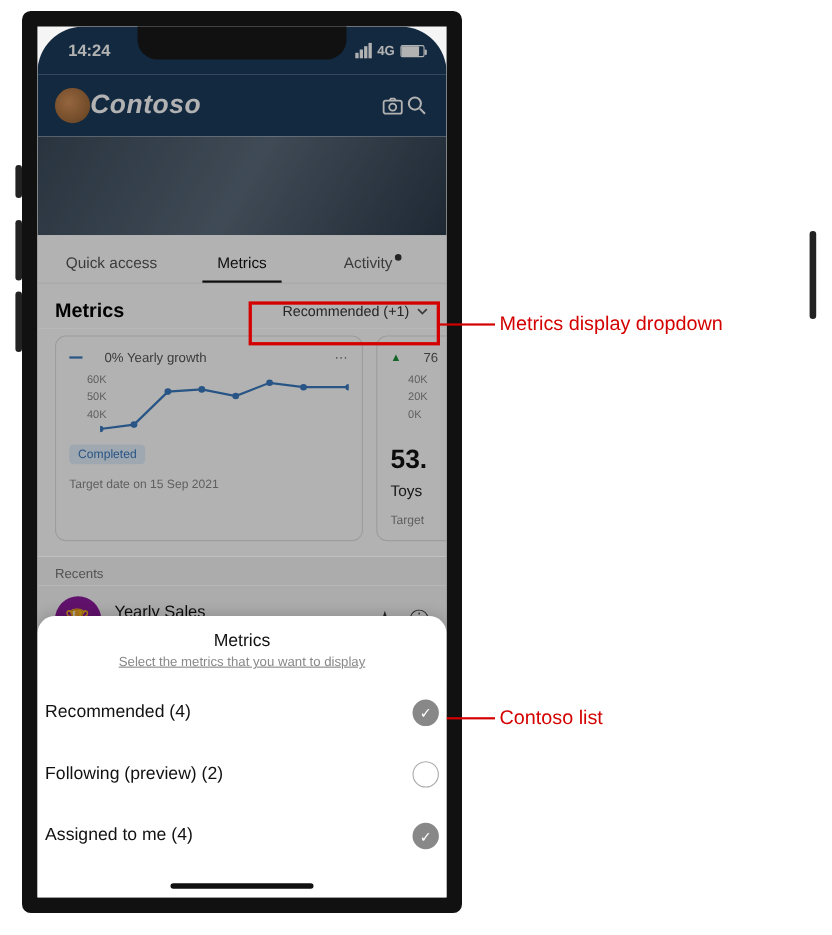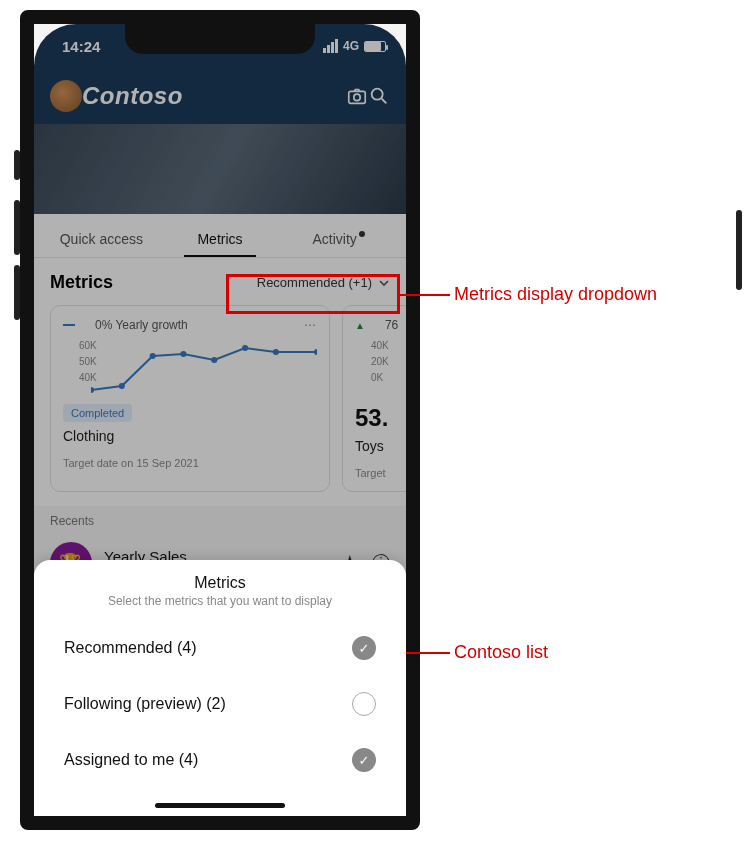--- a/index.html
+++ b/index.html
@@ -97,22 +97,22 @@
   .ri-icons { display:flex; gap:14px; font-size:18px; color:#333;}
 
   
   .sheet {
     position:absolute; left:0; right:0; bottom:0;
     background:#fff; border-top-left-radius:16px; border-top-right-radius:16px;
     padding: 14px 0 28px; z-index: 20;
     box-shadow: 0 -2px 12px rgba(0,0,0,0.15);
   }
   .sheet h3 { text-align:center; font-size:16px; font-weight:500; color:#111; }
-  .sheet p.sub { text-align:center; font-size:12px; color:#888; margin:2px 0 12px;}
-  .opt { display:flex; align-items:center; justify-content:space-between; padding:16px 30px; font-size:16px; color:#111;}
+  .sheet p.sub { text-align:center; font-size:12px; color:#888; margin:2px 0 12px;text-decoration:underline;}
+  .opt { display:flex; align-items:center; justify-content:space-between; padding:16px 7px; font-size:16px; color:#111;}
   .chk { width:24px; height:24px; border-radius:50%; display:flex; align-items:center; justify-content:center;}
   .chk.filled { background:#888; color:#fff; font-size:13px;}
   .chk.empty { border:1.5px solid #aaa; }
 
   .home-ind { position:absolute; bottom:8px; left:50%; transform:translateX(-50%); width:130px; height:5px; background:#111; border-radius:3px; z-index:30;}
 
   
   .callout-box { position:absolute; border:3px solid #d40000; }
   .callout-line { position:absolute; height:2px; background:#d40000; }
   .callout-text { position:absolute; color:#d40000; font-size:18px; }
@@ -207,21 +207,20 @@
               <circle cx="90" cy="16" r="3" fill="#3a7abf"></circle>
             <circle cx="120" cy="22" r="3" fill="#3a7abf"></circle>
               <circle cx="150" cy="10" r="3" fill="#3a7abf"></circle>
             <circle cx="180" cy="14" r="3" fill="#3a7abf"></circle>
               <circle cx="220" cy="14" r="3" fill="#3a7abf"></circle>
           </svg>
         </div>
         <div class="value-row">
           <span class="badge">Completed</span>
         </div>
-        <div class="card-title">Clothing</div>
         <div class="card-sub">Target date on 15 Sep 2021</div>
       </div>
 
       <div class="card small">
         <div class="trend up">
             <span>76</span>
           </div>
         <div class="spark">
           <div class="yaxis">
             <div>40K</div>

